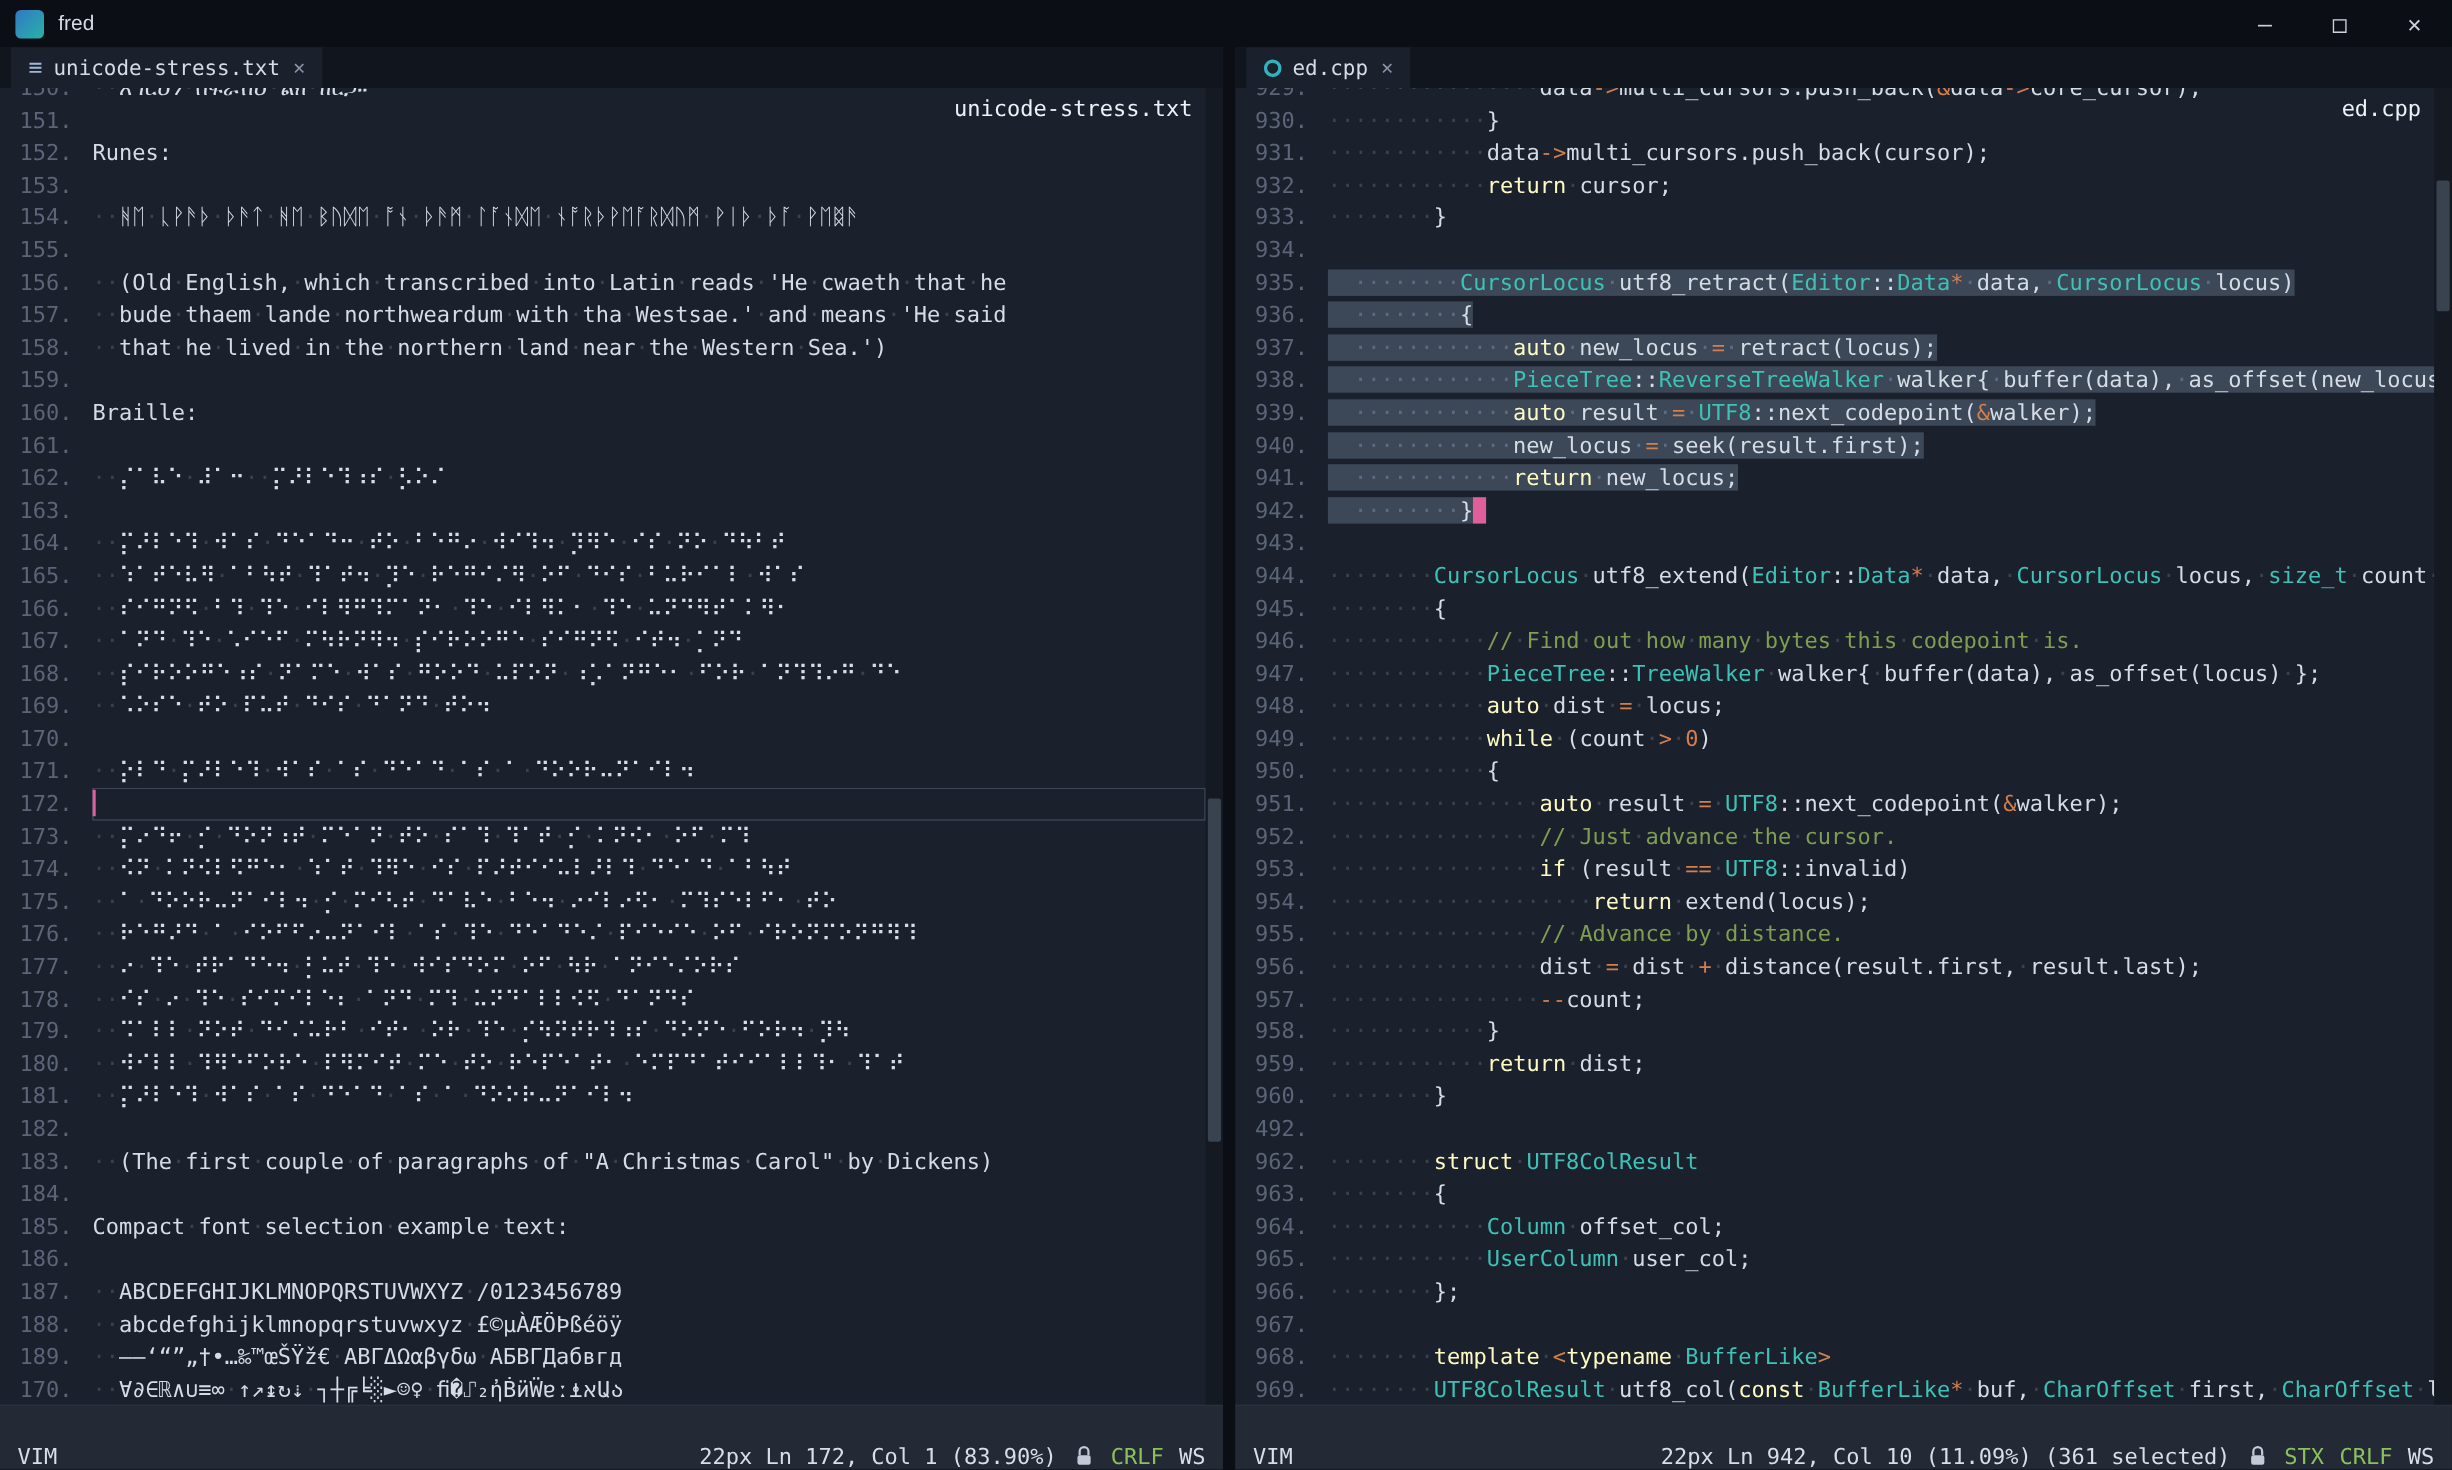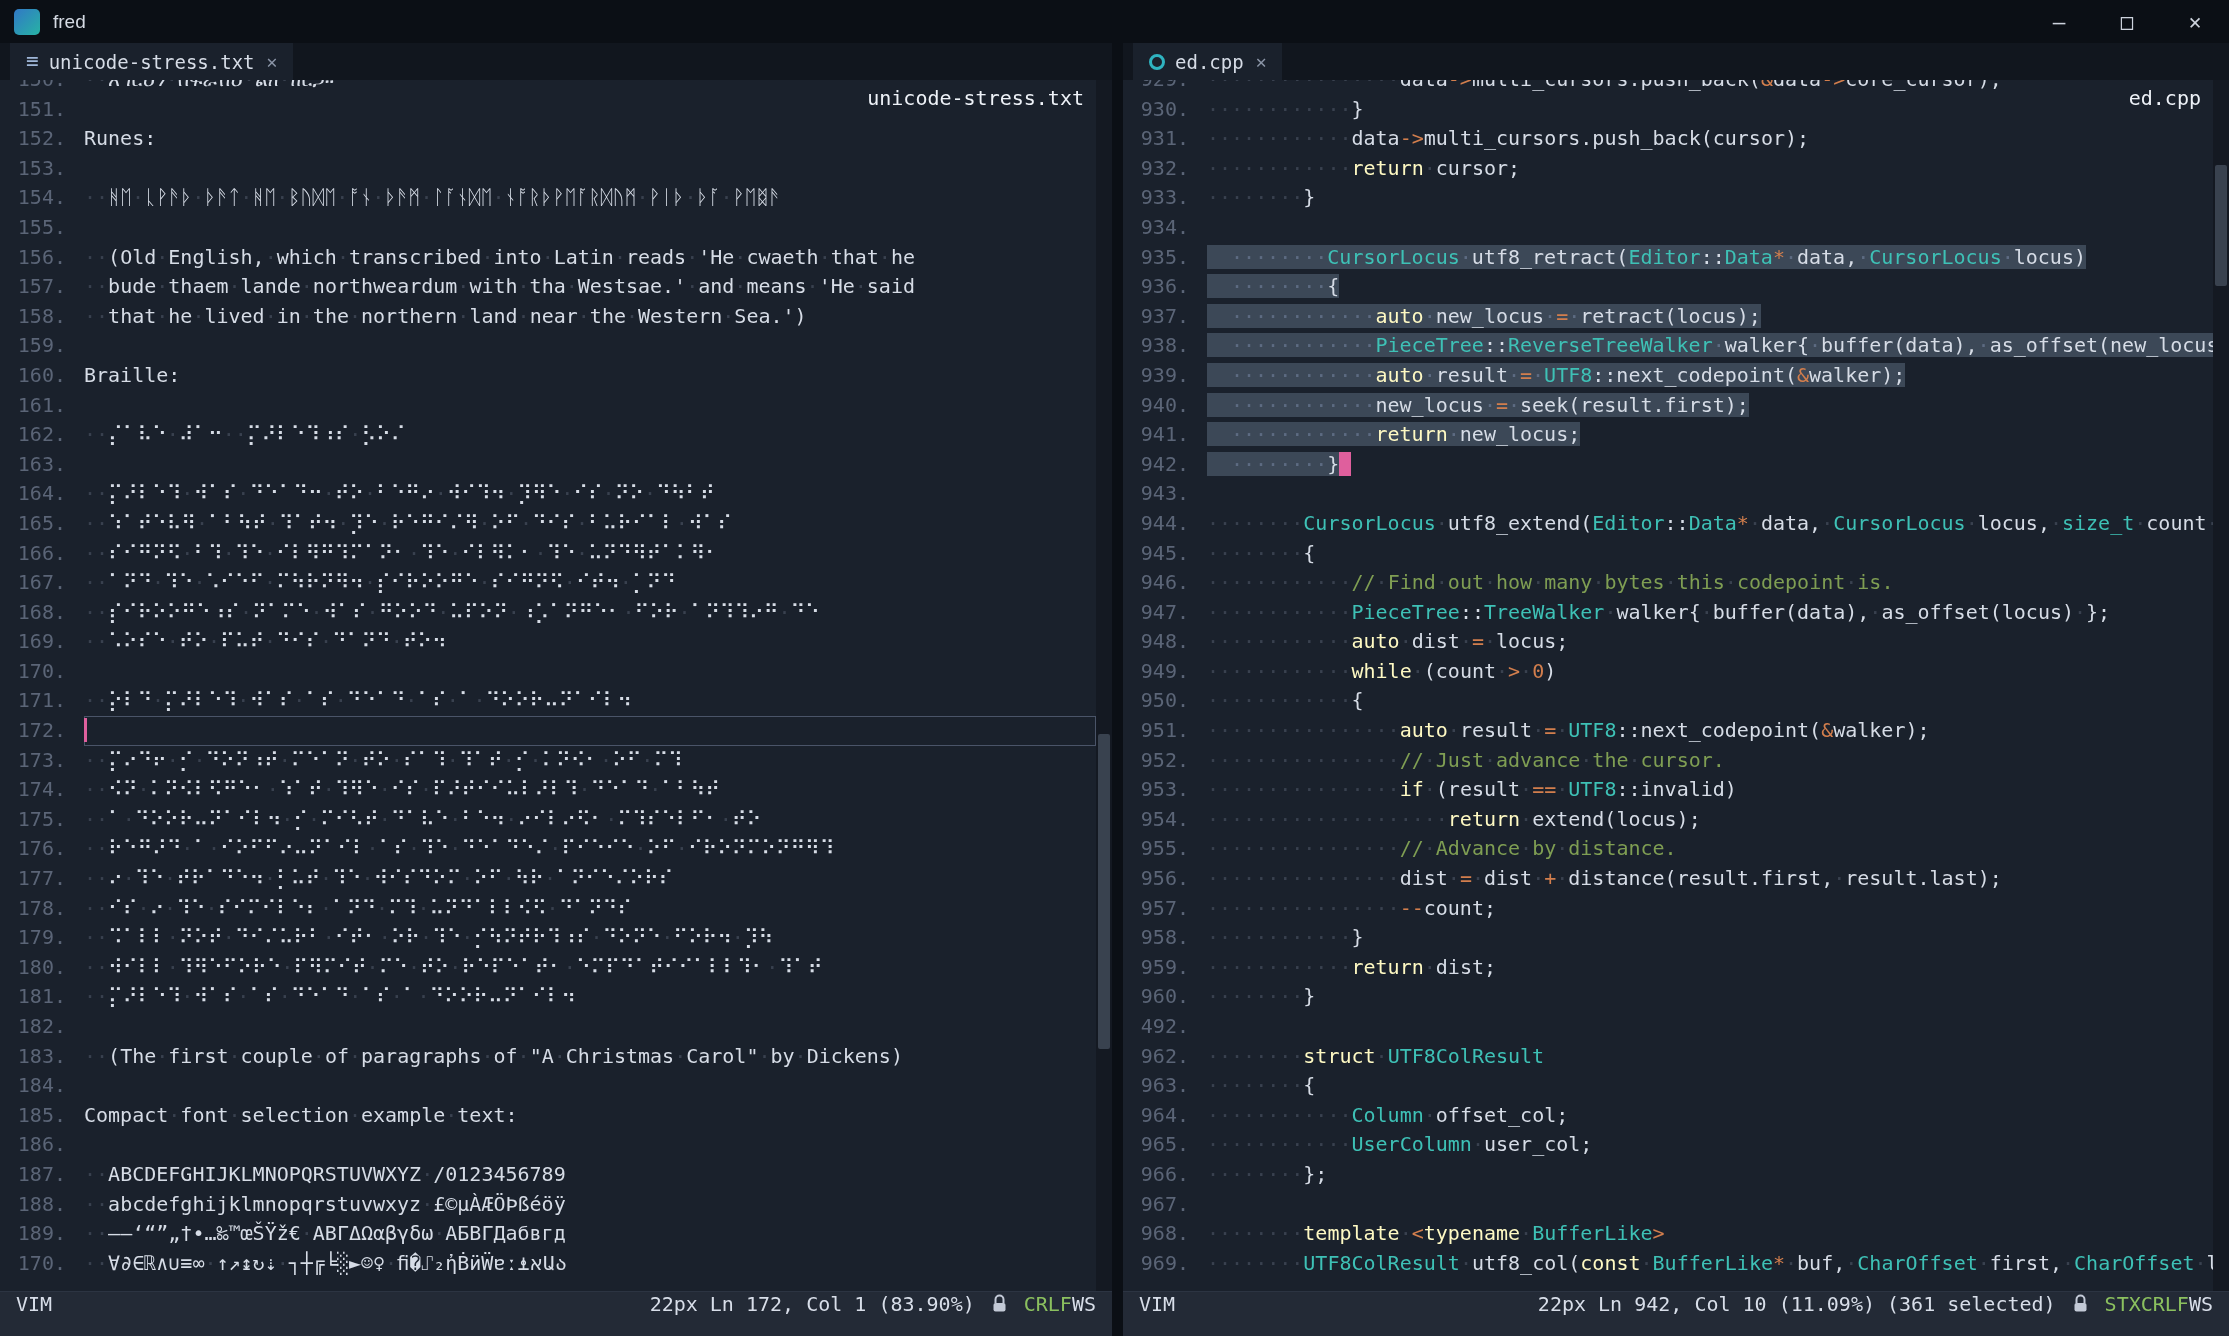--- a/index.html
+++ b/index.html
@@ -85,26 +85,26 @@
   .scrollbar {
     position: absolute; top: 0; right: 0; bottom: 0; width: 16px;
     background: #141922;
   }
   .thumb { position: absolute; left: 2px; right: 2px; background: #39424f; border-radius: 2px; }
   .pane.left .thumb { top: 54%; height: 26%; }
   .pane.right .thumb { top: 7%; height: 10%; }
 
   
   .statusbar {
-    height: 45px; background: #232a36; border-top: 1px solid #2c3442;
-    display: flex; align-items: flex-start; padding: 0 16px;
+    height: 59px; background: #232a36; border-top: 1px solid #2c3442;
+    display: flex; align-items: flex-end; padding: 0 16px;
     font-size: 20px; color: #d8dee9; flex: none; white-space: nowrap;
   }
   .status-right { margin-left: auto; display: flex; align-items: center; gap: 16px; }
-  .flags { display: flex; }
+  .flags { display: flex; gap: 14px; }
   .flag.g { color: #8bc05f; }
   .flag.w { color: #d8dee9; }
   .lock-icon { display: inline-flex; align-items: center; }
 </style>
 </head>
 <body>
 
 <div class="titlebar">
   <div class="app-icon"></div>
   <div class="title-text">fred</div>

